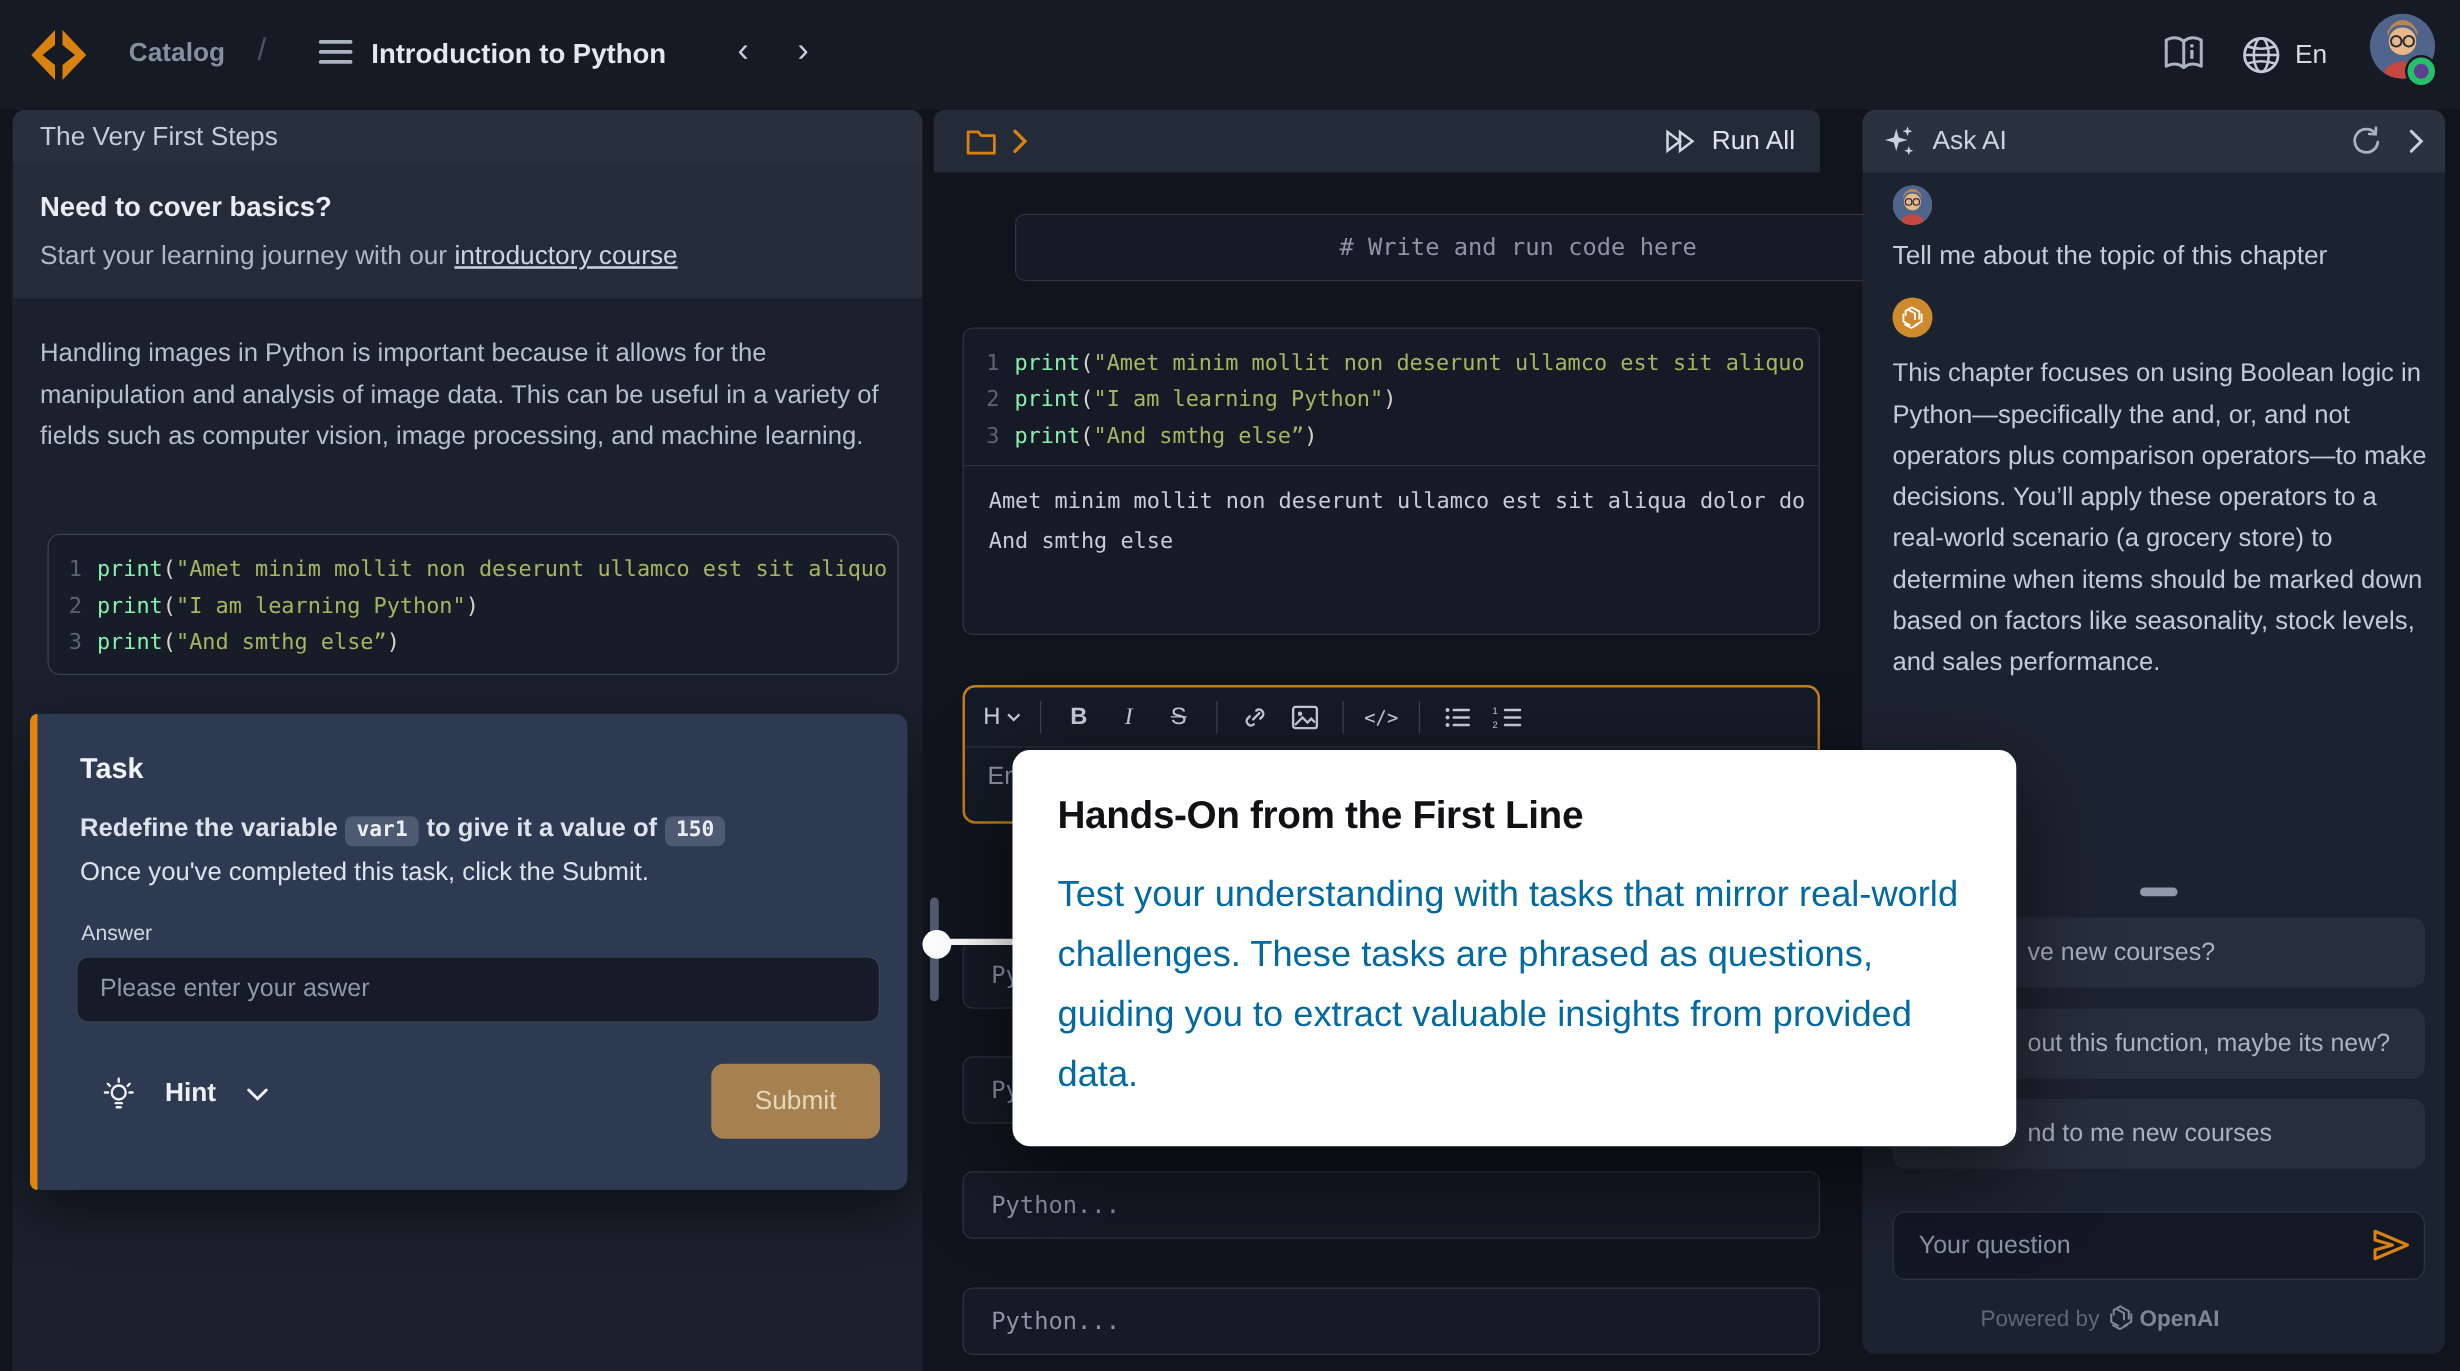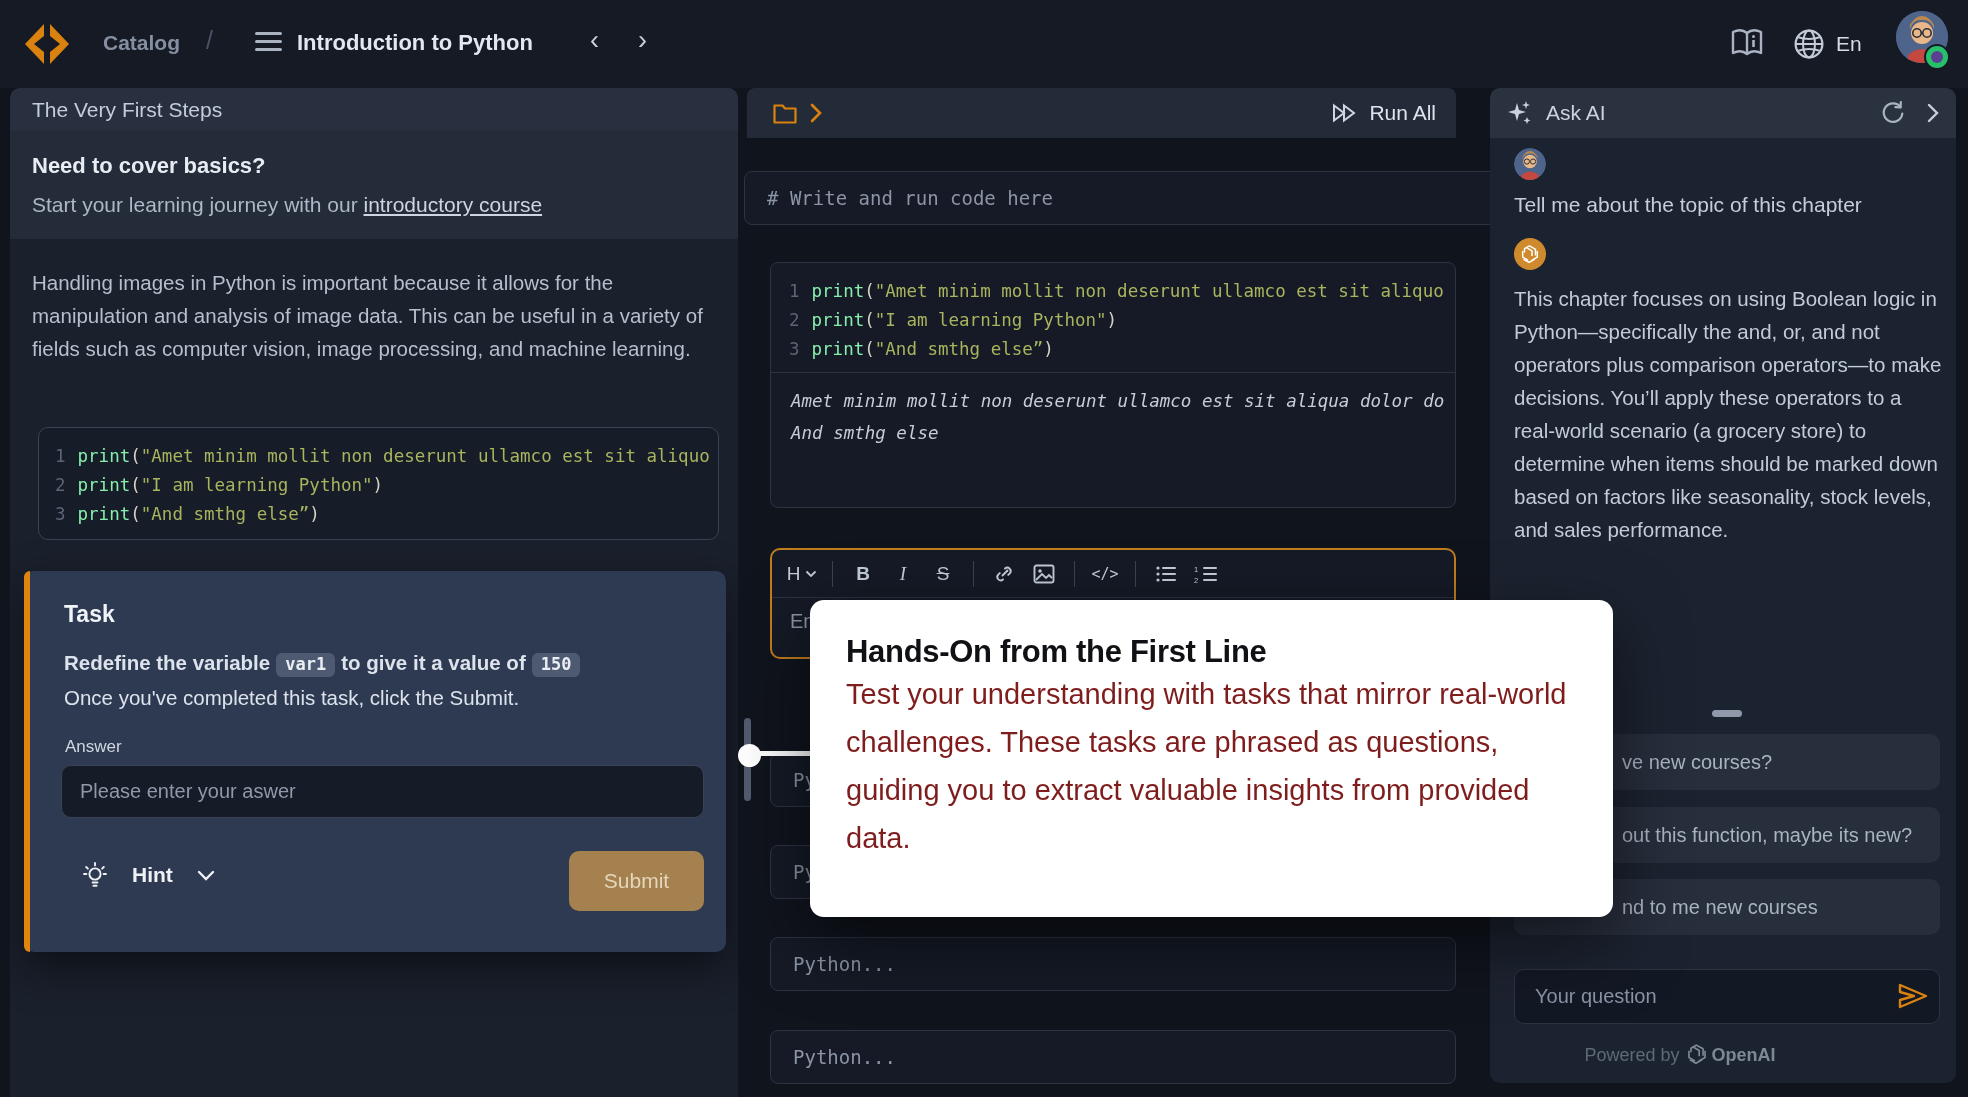--- a/index.html
+++ b/index.html
@@ -69,25 +69,25 @@
 
   
   .mid-header { left:747px; top:88px; width:709px; height:50px; background:#242b38;
                 border-radius:8px 8px 0 0; }
   .run-all { right:14px; top:0; height:50px; position:absolute; display:flex; align-items:center;
              gap:10px; color:#dfe4ec; font-size:21px; cursor:pointer; padding:0 6px; }
   .mid-input { background:#151a26; border:1.5px solid #2c3442; border-radius:8px;
                font-family:"DejaVu Sans Mono", monospace; font-size:19px; color:#c6cdd8;
                padding:0 22px; outline:none; }
   .mid-input::placeholder { color:#8b95a6; }
-  .scratch { left:744px; top:171px; width:805px; height:54px; }
+  .scratch { left:812px; top:171px; width:805px; height:54px;text-align:center; }
   .cell { left:770px; top:262px; width:686px; height:246px; background:#151a26;
           border:1.5px solid #2c3442; border-radius:8px; overflow:hidden; }
   .cell-code { padding:14px 14px 8px 18px; border-bottom:1px solid #2a3240; }
-  .cell-out  { padding:12px 14px 0 20px;font-style:italic; }
+  .cell-out  { padding:12px 14px 0 20px; }
   .out-line { font-family:"DejaVu Sans Mono", monospace; font-size:17.5px; line-height:32px;
               color:#c6cdd8; white-space:pre; }
   .rte { left:770px; top:548px; width:686px; height:111px; background:#151a26;
          border:2px solid #c07d1c; border-radius:10px; }
   .rte-toolbar { display:flex; align-items:center; gap:8px; height:48px; padding:0 14px;
                  border-bottom:1px solid #2a3240; color:#c3ccd9; }
   .tb-btn { display:flex; align-items:center; justify-content:center; min-width:32px; height:34px;
             border-radius:6px; cursor:pointer; font-size:19px; color:#c3ccd9; }
   .tb-b { font-weight:700; } .tb-i { font-style:italic; font-family:"Liberation Serif", serif; }
   .tb-s { text-decoration:line-through; }
@@ -122,21 +122,21 @@
   .powered { left:0; top:955px; width:380px; text-align:center; font-size:18px; color:#5f6877; }
   .powered b { color:#7e8795; font-weight:700; }
   .powered svg { vertical-align:-4px; margin:0 4px 0 6px; }
 
   
   .tour-line { left:750px; top:751px; width:66px; height:5px; background:#fff; z-index:40; }
   .tour-dot  { left:738px; top:744px; width:23px; height:23px; border-radius:50%; background:#fff; z-index:41; }
   .tooltip { left:810px; top:600px; width:803px; height:317px; background:#ffffff; border-radius:14px;
              box-shadow:0 24px 70px rgba(0,0,0,.55); z-index:42; padding:34px 34px 0 36px; }
   .tooltip h2 { font-size:31px; font-weight:700; color:#0f1114; letter-spacing:-0.3px; }
-  .tooltip p  { width:742px; font-size:29px; line-height:48px; color:#7f1d1d; }
+  .tooltip p  { margin-top:22px; width:742px; font-size:29px; line-height:48px; color:#0369a1; }
 
   svg { display:block; }
 </style>
 </head>
 <body>
 
 <div id="app">
 
   <div class="abs navbar">
     <div class="abs brand-logo">

